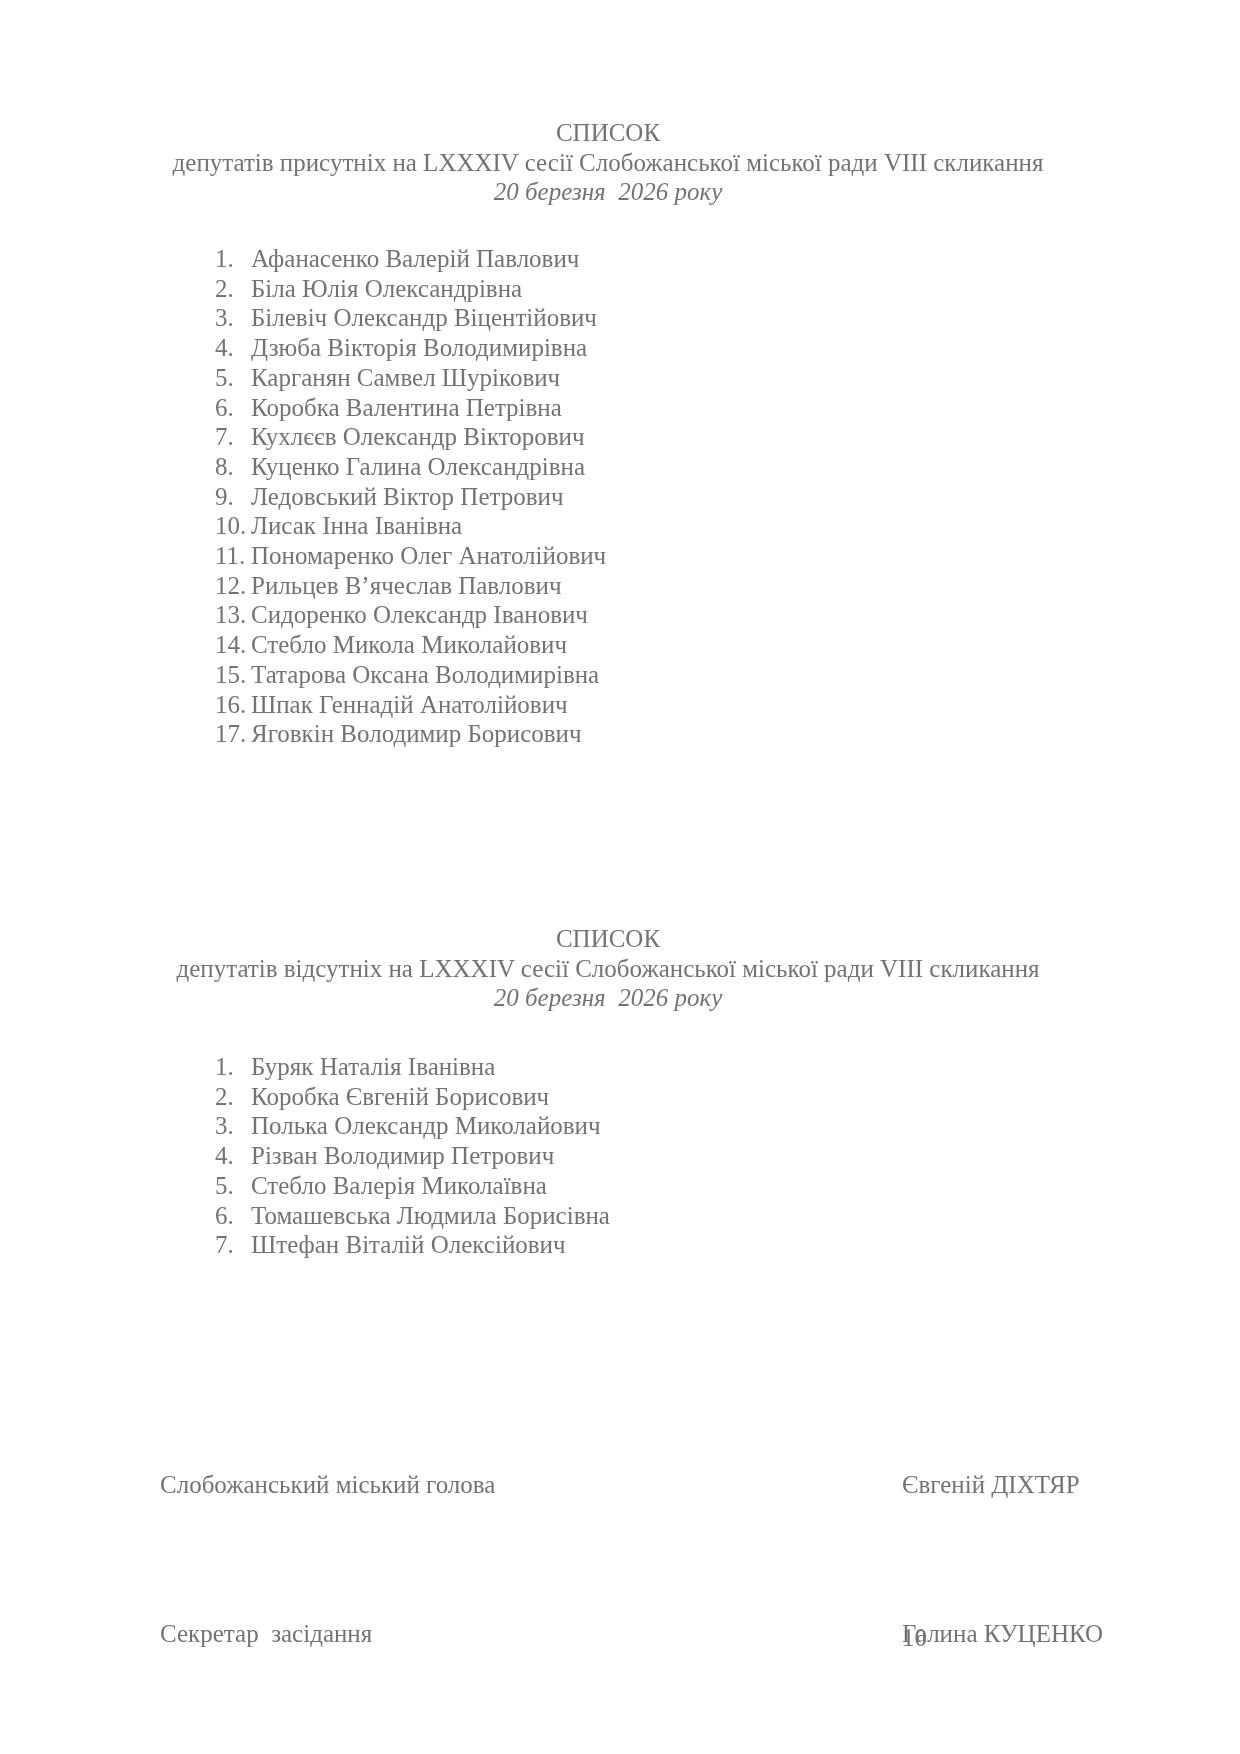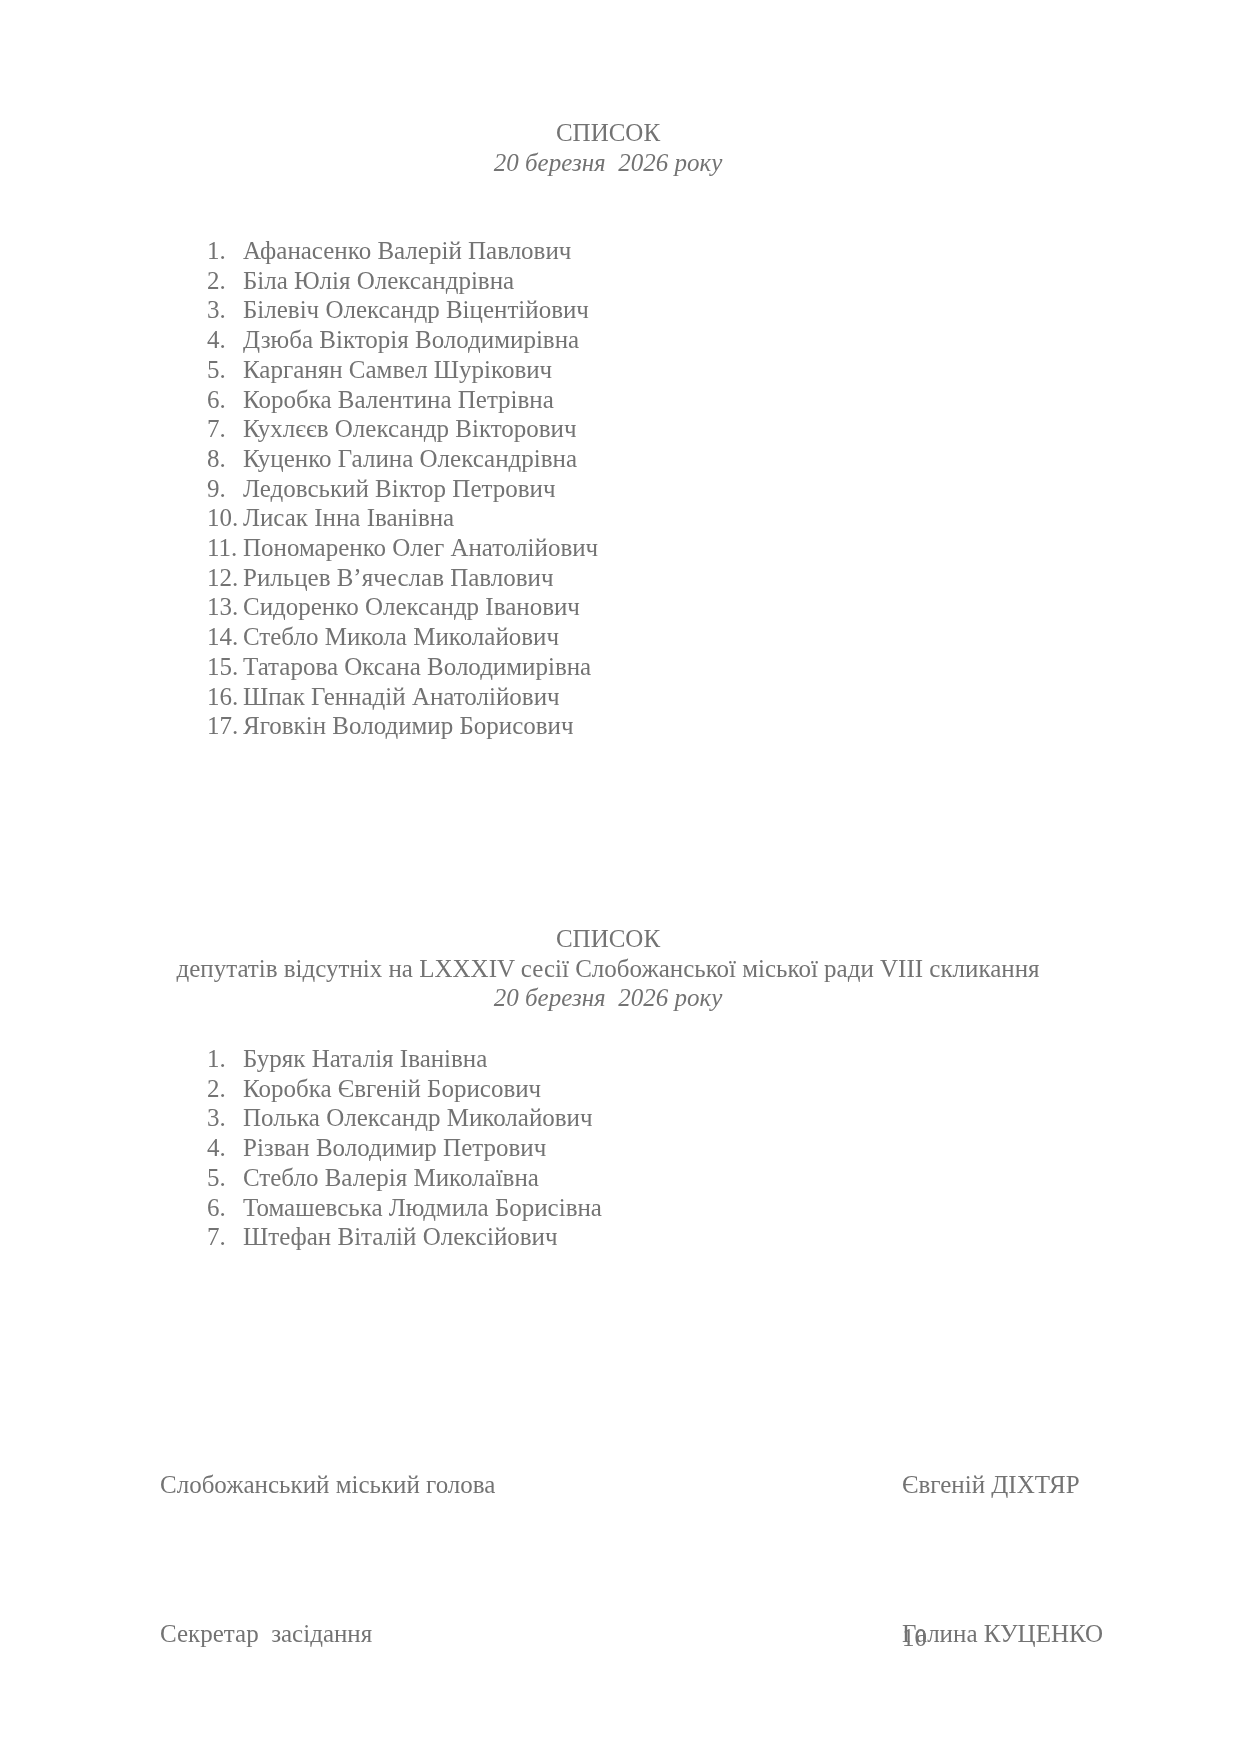--- a/index.html
+++ b/index.html
@@ -25,21 +25,21 @@
     text-align: center;
     line-height: 29.7px;
   }
   #heading-present { top: 118px; }
   #heading-absent  { top: 924px; }
   .doc-title { font-weight: normal; }
   .doc-date { white-space: pre-wrap; font-style: italic; }
   .member-list {
     position: absolute;
     left: 207px;
-    margin: 0;
+    margin: 8px;
     padding: 0;
     list-style: none;
     line-height: 29.7px;
     counter-reset: item;
   }
   #list-present { top: 236px; }
   #list-absent  { top: 1044px; }
   .member-item { display: flex; }
   .member-item::before {
     counter-increment: item;
@@ -72,20 +72,21 @@
     width: 171px;
   }
 </style>
 </head>
 <body>
 
 <div class="sheet">
 
   <div class="doc-heading" id="heading-present">
     <div class="doc-title">СПИСОК</div>
+    <div class="doc-subtitle">депутатів присутніх на LXXXIV сесії Слобожанської міської ради VIII скликання</div>
     <div class="doc-date">20 березня  2026 року</div>
   </div>
 
   <ol class="member-list" id="list-present">
     <li class="member-item">
         <span>Афанасенко Валерій Павлович</span>
       </li>
     <li class="member-item">
         <span>Біла Юлія Олександрівна</span>
       </li>

